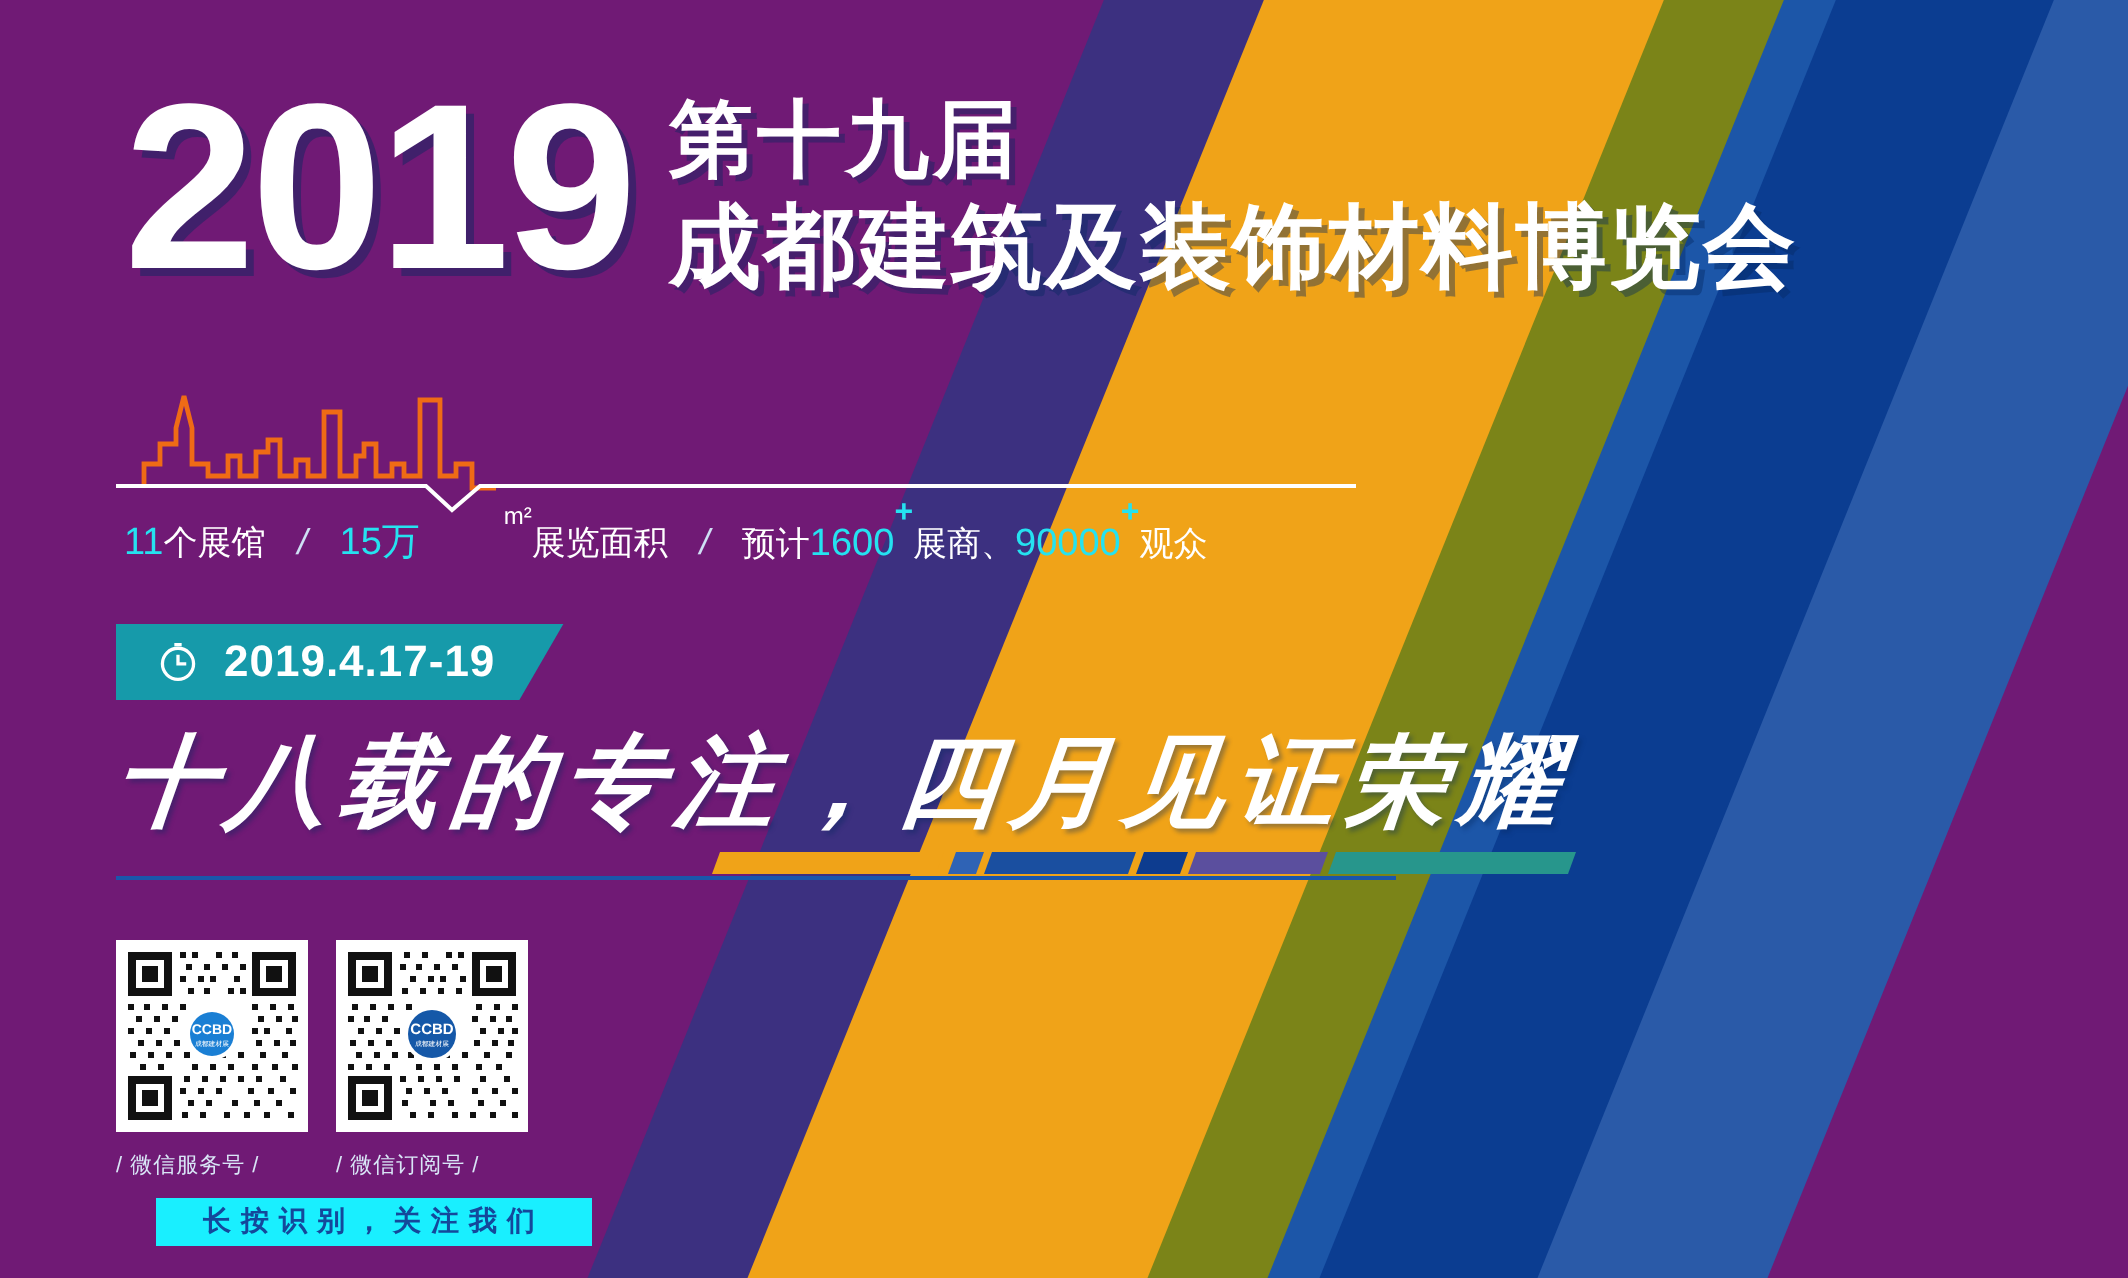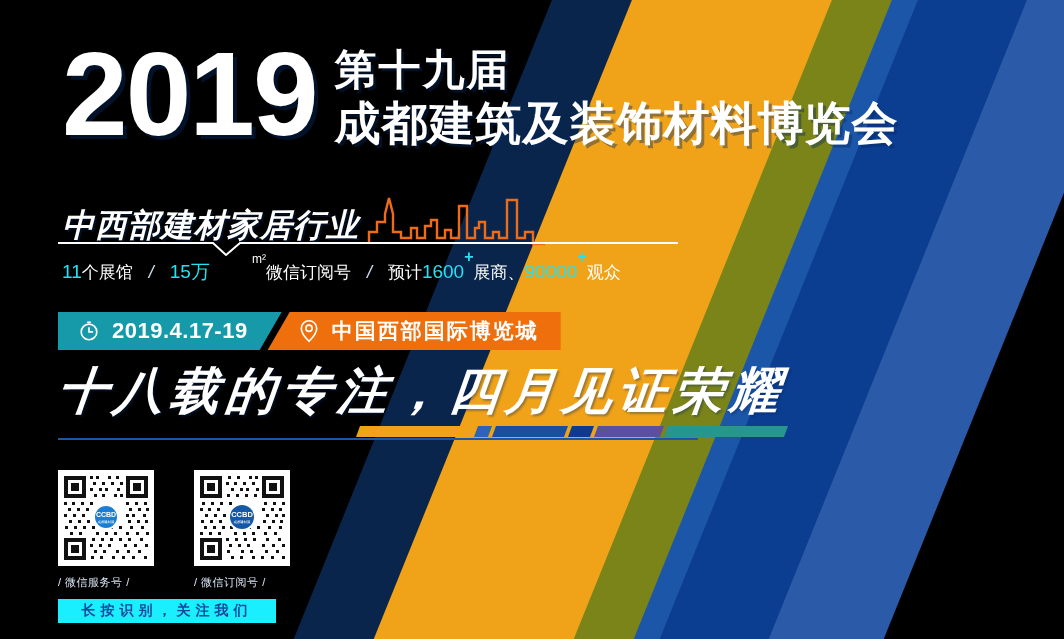--- a/index.html
+++ b/index.html
@@ -2,21 +2,21 @@
 <html><head>
 <meta charset="utf-8">
 <style>
   html,body{margin:0;padding:0;background:#0d3070;}
   body{font-family:"Liberation Sans","DejaVu Sans",sans-serif;}
 
   #poster{
     position:relative;
     width:1064px;height:639px;
     overflow:hidden;
-    background:#000000;
+    background:#701a75;
   }
 
   
   .bg-layer{position:absolute;top:0;left:0;width:1064px;height:639px;overflow:hidden;}
   .shape{position:absolute;top:-20px;height:700px;transform-origin:top left;}
 
   
   .shape-lightblue-right{
     left:1010px;width:140px;background:#2a5aa8;
     transform:skewX(-22deg);
@@ -123,29 +123,29 @@
   }
 
   
   .colorbar{position:absolute;left:58px;top:426px;width:640px;height:14px;}
   .cb-seg{position:absolute;top:0;height:11px;transform:skewX(-20deg);}
   .cb-baseline{position:absolute;left:0;top:12px;width:640px;height:2px;background:#1a56ab;}
 
   
   .qr-area{position:absolute;left:58px;top:470px;}
   .qr-row{display:flex;}
-  .qr-block{width:96px;margin-right:40px;}
+  .qr-block{width:96px;margin-right:14px;}
   .qr-img{width:96px;height:96px;background:#ffffff;padding:0;position:relative;}
   .qr-cap{
     text-align:left;font-size:11px;color:#d9e6f7;margin-top:9px;letter-spacing:.5px;
   }
   .qr-btn{
     margin-top:9px;width:218px;height:24px;background:#19efff;
     display:flex;align-items:center;justify-content:center;
-    color:#14489b;font-size:14px;font-weight:bold;letter-spacing:5px;
+    color:#14489b;font-size:14px;font-weight:bold;letter-spacing:5px;margin-left:20px;
   }
 
   .nowrap{white-space:nowrap;}
 </style>
 </head>
 <body>
 
 <div id="poster">
 
   <div class="bg-layer">
@@ -161,67 +161,57 @@
 
     <div class="title-row">
       <div class="year">2019</div>
       <div class="title-cn">
         <div class="line1">第十九届</div>
         <div class="line2">成都建筑及装饰材料博览会</div>
       </div>
     </div>
 
     <div class="subtitle-row">
-      <span class="sub-white">中西部建材家居行业</span>
       <span class="skyline">
         <svg width="180" height="54" viewBox="0 0 180 54" fill="none" stroke="#ef6b15" stroke-width="2.4">
           <path d="M2 52 L2 40 L10 40 L10 30 L18 30 L18 22 L22 6 L26 22 L26 40 L34 40 L34 46 L44 46 L44 36 L50 36 L50 46 L58 46 L58 34 L64 34 L64 28 L70 28 L70 46 L78 46 L78 38 L84 38 L84 46 L92 46 L92 14 L100 14 L100 46 L108 46 L108 36 L112 36 L112 30 L118 30 L118 46 L126 46 L126 40 L132 40 L132 46 L140 46 L140 8 L150 8 L150 46 L158 46 L158 40 L166 40 L166 52 L178 52"></path>
         </svg>
       </span>
     </div>
 
     <div class="underline-wrap">
       <svg width="640" height="18" viewBox="0 0 640 18" fill="none" stroke="#ffffff" stroke-width="2">
         <path d="M0 3 L155 3 L168 15 L182 3 L620 3"></path>
       </svg>
     </div>
 
     <div class="stats">
       <span class="nowrap">
         <span class="num">11</span><span class="txt">个展馆</span>
       </span>
       <span class="sep">/</span>
       <span class="nowrap">
-        <span class="num">15万</span><span class="sup">m²</span><span class="txt">微信订阅号</span>
+        <span class="num">15万</span><span class="sup">m²</span><span class="txt">展览面积</span>
       </span>
       <span class="sep">/</span>
       <span class="nowrap">
         <span class="txt">预计</span><span class="num">1600</span><span class="sup-cyan">+</span><span class="txt">展商、</span><span class="num">90000</span><span class="sup-cyan">+</span><span class="txt">观众</span>
       </span>
     </div>
 
     <div class="badges">
       <div class="badge badge-date">
         <span class="ico">
           <svg width="22" height="22" viewBox="0 0 24 24" fill="none" stroke="#ffffff" stroke-width="1.8">
             <circle cx="12" cy="13" r="8.5"></circle>
               <path d="M12 8 L12 13 L16.5 13"></path>
               <path d="M10 2.5 L14 2.5"></path>
           </svg>
         </span>
         <span class="lbl">2019.4.17-19</span>
-      </div>
-      <div class="badge badge-venue">
-        <span class="ico">
-          <svg width="22" height="24" viewBox="0 0 24 26" fill="none" stroke="#ffffff" stroke-width="1.8">
-            <path d="M12 1.8 C7.3 1.8 3.6 5.5 3.6 10.2 C3.6 16 12 24.2 12 24.2 C12 24.2 20.4 16 20.4 10.2 C20.4 5.5 16.7 1.8 12 1.8 Z"></path>
-            <circle cx="12" cy="10" r="3.4"></circle>
-          </svg>
-        </span>
-        <span class="lbl">中国西部国际博览城</span>
       </div>
     </div>
 
     <div class="slogan">
       <div class="slogan-txt">十八载的专注，四月见证荣耀</div>
     </div>
 
     <div class="colorbar">
       <div class="cb-baseline"></div>
       <div class="cb-seg" style="left:300px;width:112px;background:#f0a318;"></div>

